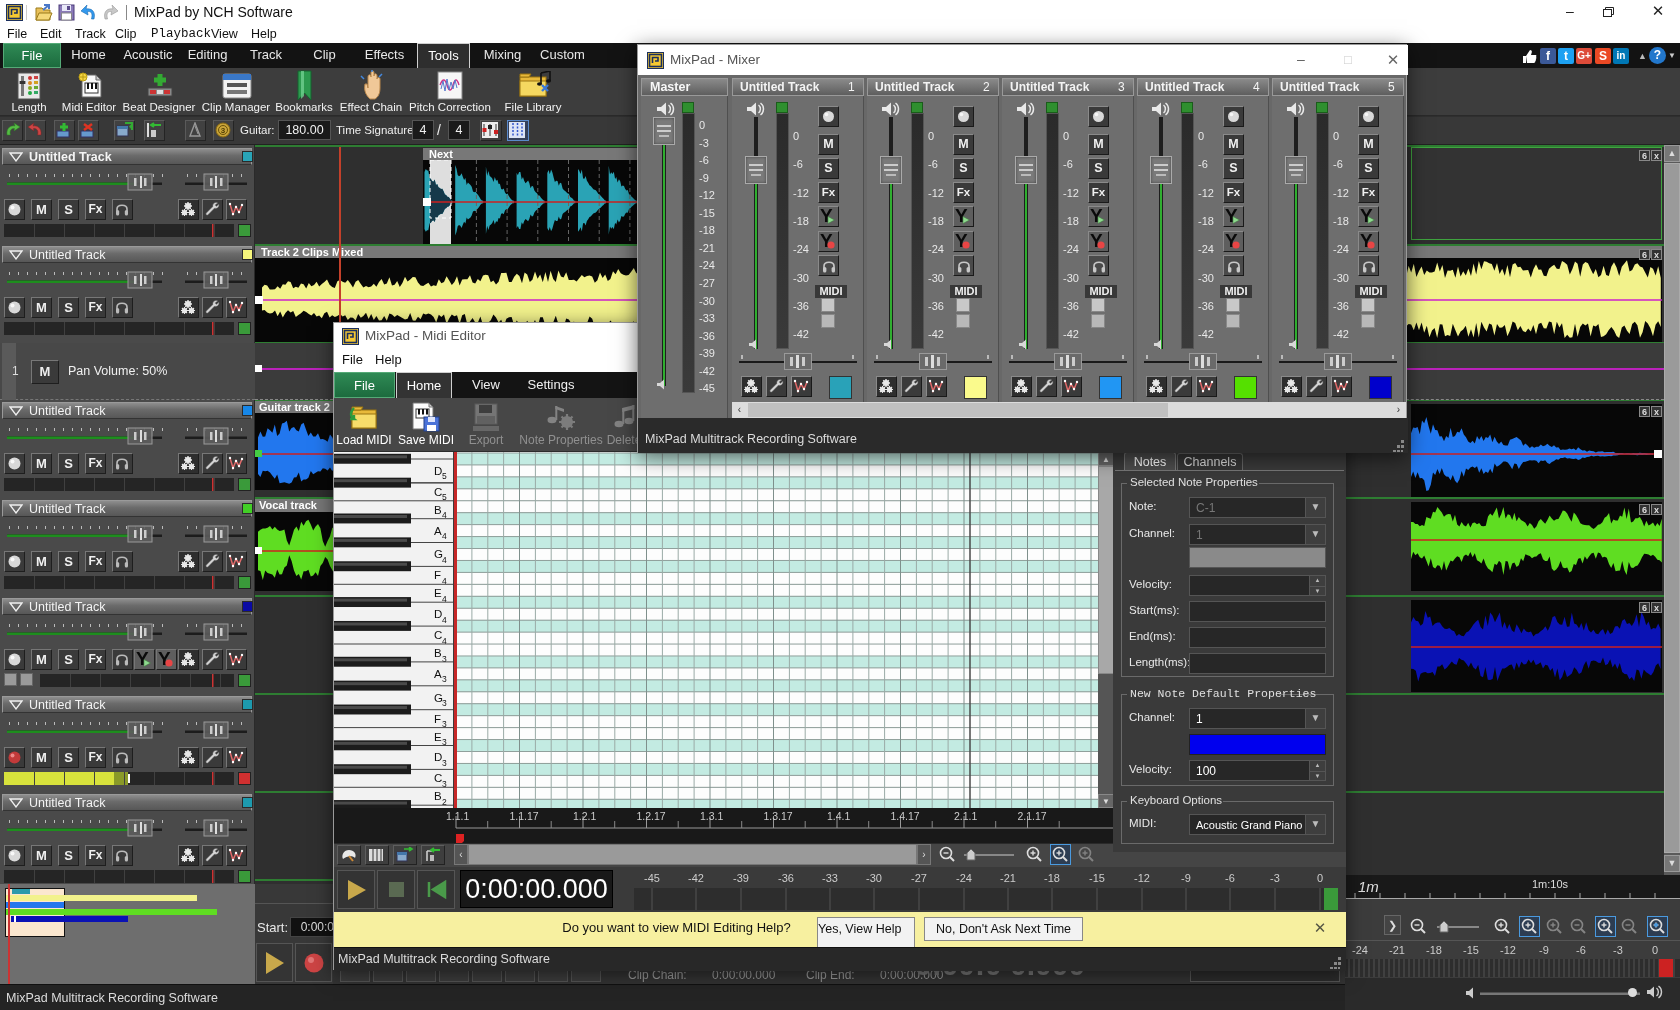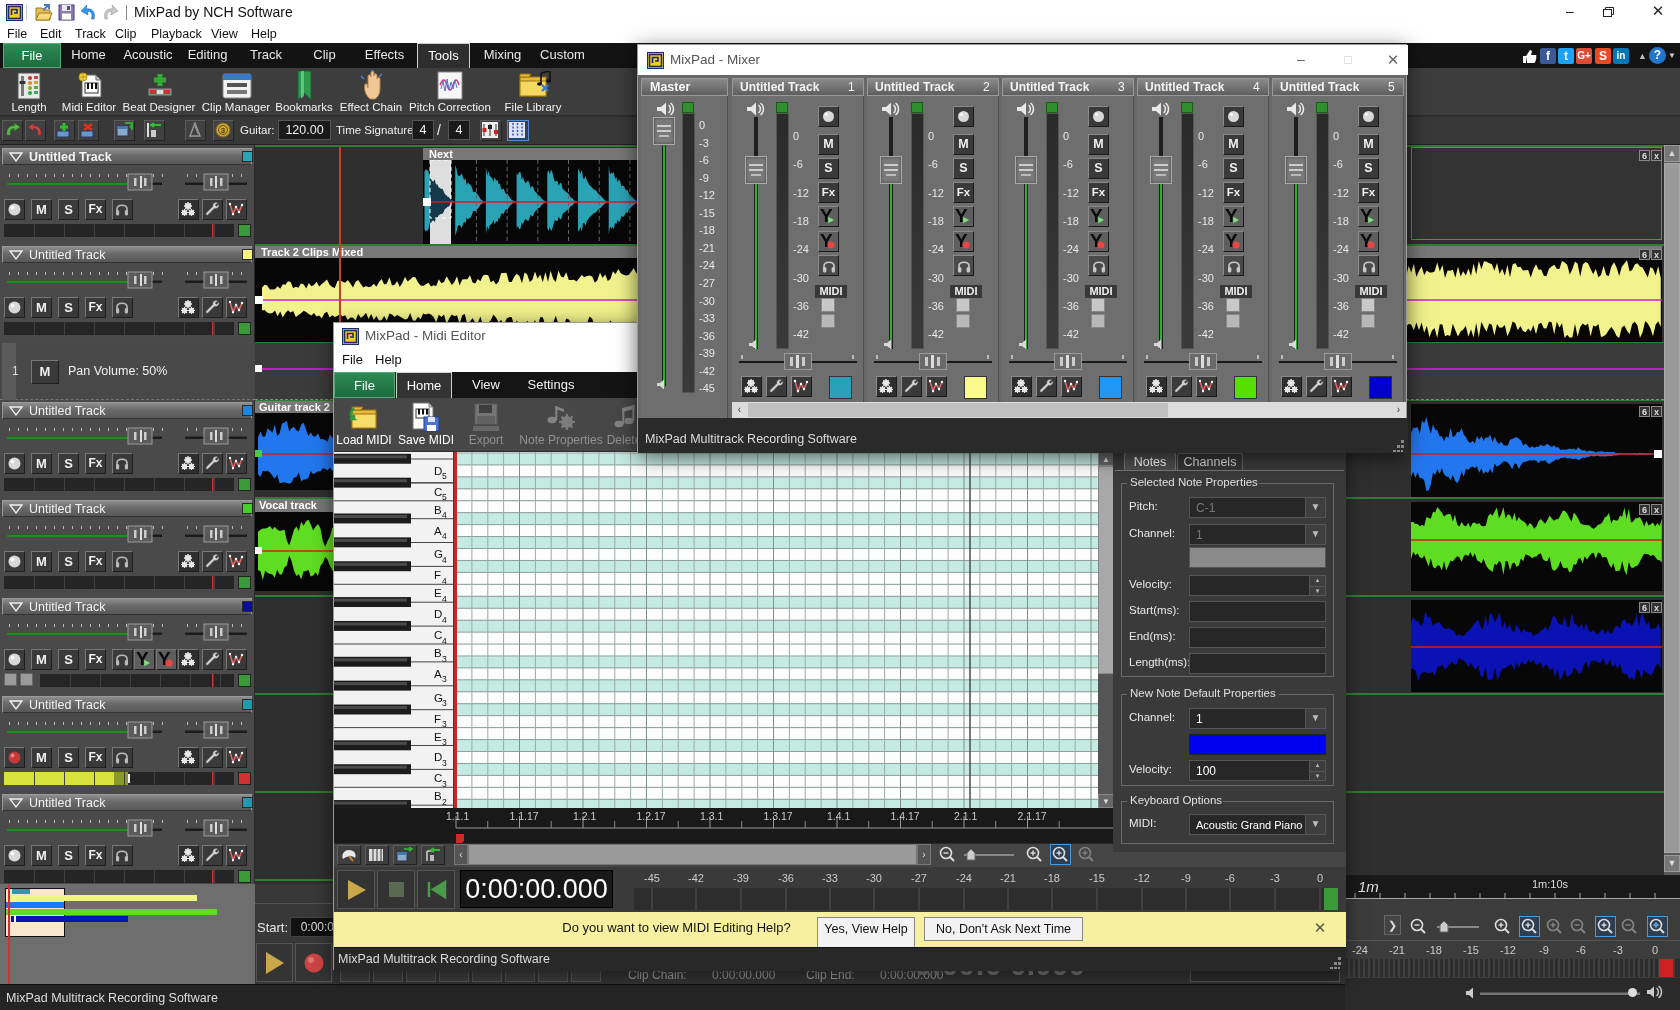--- a/index.html
+++ b/index.html
@@ -33,21 +33,21 @@
 <svg style="position:absolute;left:1601px;top:6px;" width="13" height="12" viewBox="0 0 13 12">
     <rect x="2.5" y="3.5" width="8" height="7" fill="none" stroke="#222"></rect>
     <path d="M4.5 3.5 L4.5 1.5 L12.5 1.5 L12.5 8.5 L10.5 8.5" fill="none" stroke="#222"></path>
   </svg>
 <div style="position:absolute;left:1636px;top:0px;width:44px;height:24px;color:#222;font-size:15px;text-align:center;line-height:22px;">✕</div>
 <div style="position:absolute;left:0px;top:27px;width:1680px;height:16px;background:#fff;"></div>
 <div style="position:absolute;left:7px;top:27px;width:60px;height:16px;color:#111;font-size:12.5px;white-space:nowrap;">File</div>
 <div style="position:absolute;left:40px;top:27px;width:60px;height:16px;color:#111;font-size:12.5px;white-space:nowrap;">Edit</div>
 <div style="position:absolute;left:75px;top:27px;width:60px;height:16px;color:#111;font-size:12.5px;white-space:nowrap;">Track</div>
 <div style="position:absolute;left:115px;top:27px;width:60px;height:16px;color:#111;font-size:12.5px;white-space:nowrap;">Clip</div>
-<div style="position:absolute;left:151px;top:27px;width:60px;height:16px;color:#111;font-size:12.5px;white-space:nowrap;">Playback</div>
+<div style="position:absolute;left:151px;top:27px;width:60px;height:16px;color:#111;font-size:12.5px;white-space:nowrap;font-family:Liberation Mono, monospace;">Playback</div>
 <div style="position:absolute;left:211px;top:27px;width:60px;height:16px;color:#111;font-size:12.5px;white-space:nowrap;">View</div>
 <div style="position:absolute;left:251px;top:27px;width:60px;height:16px;color:#111;font-size:12.5px;white-space:nowrap;">Help</div>
 <div style="position:absolute;left:0px;top:43px;width:1680px;height:25px;background:#131313;"></div>
 <div style="position:absolute;left:3px;top:43px;width:58px;height:25px;background:linear-gradient(#2f8a55,#1c6b3e);color:#fff;border:1px solid #55aa77;font-size:13px;text-align:center;line-height:24px;">File</div>
 <div style="position:absolute;left:61px;top:43px;width:55px;height:25px;color:#e8e8e8;font-size:13px;text-align:center;line-height:24px;">Home</div>
 <div style="position:absolute;left:116px;top:43px;width:64px;height:25px;color:#e8e8e8;font-size:13px;text-align:center;line-height:24px;">Acoustic</div>
 <div style="position:absolute;left:180px;top:43px;width:55px;height:25px;color:#e8e8e8;font-size:13px;text-align:center;line-height:24px;">Editing</div>
 <div style="position:absolute;left:235px;top:43px;width:62px;height:25px;color:#e8e8e8;font-size:13px;text-align:center;line-height:24px;">Track</div>
 <div style="position:absolute;left:297px;top:43px;width:55px;height:25px;color:#e8e8e8;font-size:13px;text-align:center;line-height:24px;">Clip</div>
 <div style="position:absolute;left:352px;top:43px;width:65px;height:25px;color:#e8e8e8;font-size:13px;text-align:center;line-height:24px;">Effects</div>
@@ -169,21 +169,21 @@
     <path d="M8 1 L13 14 L3 14 Z" fill="none" stroke="#999" stroke-width="1.4"></path>
     <path d="M8 4 L11 12" stroke="#999"></path>
   </svg>
 <div style="position:absolute;left:213px;top:120px;width:21px;height:21px;background:#414141;border:1px solid #5a5a5a;border-bottom-color:#242424;border-right-color:#242424;"></div>
 <svg style="position:absolute;left:215px;top:122px;" width="17" height="17" viewBox="0 0 17 17">
     <circle cx="8" cy="8" r="7" fill="#caa53a" stroke="#8a6a10"></circle>
     <circle cx="8" cy="8" r="4.5" fill="none" stroke="#6a5208"></circle>
     <text x="8" y="11" font-size="8" text-anchor="middle" fill="#503e05" font-weight="bold">3</text>
   </svg>
 <div style="position:absolute;left:240px;top:124px;width:38px;height:15px;color:#eee;font-size:11.5px;white-space:nowrap;">Guitar:</div>
-<div style="position:absolute;left:278px;top:120px;width:53px;height:20px;background:#1a1a1a;border:1px solid #555;color:#f0f0f0;font-size:12.5px;text-align:center;line-height:19px;">120.00</div>
+<div style="position:absolute;left:278px;top:120px;width:53px;height:20px;background:#1a1a1a;border:1px solid #555;color:#f0f0f0;font-size:12.5px;text-align:center;line-height:19px;">180.00</div>
 <div style="position:absolute;left:336px;top:124px;width:74px;height:15px;color:#eee;font-size:11.5px;white-space:nowrap;">Time Signature:</div>
 <div style="position:absolute;left:412px;top:120px;width:22px;height:20px;background:#1a1a1a;border:1px solid #555;color:#f0f0f0;font-size:12.5px;text-align:center;line-height:19px;">4</div>
 <div style="position:absolute;left:437px;top:122px;width:10px;height:16px;color:#eee;font-size:14px;">/</div>
 <div style="position:absolute;left:448px;top:120px;width:22px;height:20px;background:#1a1a1a;border:1px solid #555;color:#f0f0f0;font-size:12.5px;text-align:center;line-height:19px;">4</div>
 <div style="position:absolute;left:480px;top:120px;width:22px;height:21px;background:#414141;border:1px solid #5a5a5a;border-bottom-color:#242424;border-right-color:#242424;"></div>
 <svg style="position:absolute;left:482px;top:122px;" width="17" height="17" viewBox="0 0 17 17">
     <rect x="0" y="0" width="16" height="16" fill="#eee"></rect>
     <path d="M2 2 L2 14 M8 2 L8 14 M14 2 L14 14" stroke="#333"></path>
     <rect x="0.5" y="6" width="4" height="4" fill="#cc2222"></rect>
     <rect x="6" y="3" width="4" height="4" fill="#222"></rect>
@@ -1627,60 +1627,60 @@
       <line x1="763" y1="19" x2="763" y2="41" stroke="#555"></line>
       <line x1="808" y1="19" x2="808" y2="41" stroke="#555"></line>
       <line x1="852" y1="19" x2="852" y2="41" stroke="#555"></line>
       <line x1="896" y1="19" x2="896" y2="41" stroke="#555"></line>
       <line x1="941" y1="19" x2="941" y2="41" stroke="#555"></line>
       <line x1="986" y1="19" x2="986" y2="41" stroke="#555"></line>
       <rect x="990" y="19" width="14" height="22" fill="#3a9a3a"></rect>
     </svg>
     <div style="position:absolute;left:0px;top:589px;width:1012px;height:35px;background:#f7f0a0;"></div>
     <div style="position:absolute;left:160px;top:597px;width:365px;height:18px;color:#111;font-size:13px;text-align:center;white-space:nowrap;">Do you want to view MIDI Editing Help?</div>
-    <div style="position:absolute;left:483px;top:594px;width:98px;height:32px;background:#f2f2f2;border:1px solid #888;color:#111;font-size:12.5px;text-align:center;line-height:22px;white-space:nowrap;">Yes, View Help</div>
+    <div style="position:absolute;left:483px;top:594px;width:98px;height:32px;background:#f2f2f2;border:1px solid #888;color:#111;font-size:12.5px;line-height:22px;white-space:nowrap;">Yes, View Help</div>
     <div style="position:absolute;left:590px;top:594px;width:159px;height:24px;background:#f2f2f2;border:1px solid #888;color:#111;font-size:12.5px;text-align:center;line-height:22px;white-space:nowrap;">No, Don't Ask Next Time</div>
     <div style="position:absolute;left:976px;top:595px;width:20px;height:20px;color:#554;font-size:15px;text-align:center;line-height:20px;">✕</div>
     <div style="position:absolute;left:0px;top:624px;width:1012px;height:24px;background:#282828;border-top:1px solid #111;"></div>
     <div style="position:absolute;left:4px;top:629px;width:400px;height:15px;color:#dcdcdc;font-size:12.5px;">MixPad Multitrack Recording Software</div>
     <svg style="position:absolute;left:996px;top:634px;" width="12" height="12" viewBox="0 0 12 12">
       <g fill="#888">
         <rect x="8" y="0" width="3" height="3"></rect>
         <rect x="8" y="5" width="3" height="3"></rect>
         <rect x="8" y="10" width="2" height="2"></rect>
         <rect x="4" y="5" width="3" height="3"></rect>
         <rect x="4" y="10" width="3" height="2"></rect>
         <rect x="0" y="10" width="3" height="2"></rect>
       </g>
     </svg>
     <div style="position:absolute;left:779px;top:121px;width:233px;height:408px;background:#3a3a3a;"></div>
     <div style="position:absolute;left:790px;top:129px;width:52px;height:19px;background:#4d4d4d;border:1px solid #777;border-bottom:none;color:#fff;font-size:12.5px;text-align:center;line-height:18px;border-radius:3px 3px 0 0;">Notes</div>
     <div style="position:absolute;left:843px;top:130px;width:66px;height:18px;background:#353535;border:1px solid #666;border-bottom:none;color:#ddd;font-size:12.5px;text-align:center;line-height:17px;border-radius:3px 3px 0 0;white-space:nowrap;">Channels</div>
     <div style="position:absolute;left:781px;top:147px;width:229px;height:1px;background:#777;"></div>
     <div style="position:absolute;left:787px;top:160px;width:213px;height:194px;border:1px solid #6a6a6a;"></div>
     <div style="position:absolute;left:793px;top:153px;width:132px;height:14px;background:#3a3a3a;color:#e0e0e0;font-size:11.5px;padding:0 3px;white-space:nowrap;">Selected Note Properties</div>
-    <div style="position:absolute;left:795px;top:177px;width:72px;height:14px;color:#e8e8e8;font-size:11.5px;white-space:nowrap;">Pitch:</div>
+    <div style="position:absolute;left:795px;top:177px;width:72px;height:14px;color:#e8e8e8;font-size:11.5px;white-space:nowrap;">Note:</div>
     <div style="position:absolute;left:855px;top:174px;width:137px;height:21px;background:#272727;border:1px solid #555;color:#777;font-size:12px;line-height:20px;padding-left:6px;">C-1</div>
     <div style="position:absolute;left:971px;top:175px;width:20px;height:19px;background:#3e3e3e;border-left:1px solid #555;color:#bbb;font-size:10px;text-align:center;line-height:18px;">▼</div>
     <div style="position:absolute;left:795px;top:204px;width:72px;height:14px;color:#e8e8e8;font-size:11.5px;white-space:nowrap;">Channel:</div>
     <div style="position:absolute;left:855px;top:201px;width:137px;height:21px;background:#272727;border:1px solid #555;color:#777;font-size:12px;line-height:20px;padding-left:6px;">1</div>
     <div style="position:absolute;left:971px;top:202px;width:20px;height:19px;background:#3e3e3e;border-left:1px solid #555;color:#bbb;font-size:10px;text-align:center;line-height:18px;">▼</div>
     <div style="position:absolute;left:855px;top:224px;width:137px;height:21px;background:#8a8a8a;border:1px solid #555;"></div>
     <div style="position:absolute;left:795px;top:255px;width:72px;height:14px;color:#e8e8e8;font-size:11.5px;white-space:nowrap;">Velocity:</div>
     <div style="position:absolute;left:855px;top:252px;width:137px;height:21px;background:#272727;border:1px solid #555;color:#777;font-size:12px;line-height:20px;padding-left:6px;"></div>
     <div style="position:absolute;left:975px;top:253px;width:16px;height:10px;background:#3e3e3e;border-left:1px solid #555;color:#bbb;font-size:6px;text-align:center;line-height:9px;">▲</div>
     <div style="position:absolute;left:975px;top:263px;width:16px;height:9px;background:#3e3e3e;border-left:1px solid #555;border-top:1px solid #555;color:#bbb;font-size:6px;text-align:center;line-height:8px;">▼</div>
     <div style="position:absolute;left:795px;top:281px;width:72px;height:14px;color:#e8e8e8;font-size:11.5px;white-space:nowrap;">Start(ms):</div>
     <div style="position:absolute;left:855px;top:278px;width:137px;height:21px;background:#272727;border:1px solid #555;color:#777;font-size:12px;line-height:20px;padding-left:6px;"></div>
     <div style="position:absolute;left:795px;top:307px;width:72px;height:14px;color:#e8e8e8;font-size:11.5px;white-space:nowrap;">End(ms):</div>
     <div style="position:absolute;left:855px;top:304px;width:137px;height:21px;background:#272727;border:1px solid #555;color:#777;font-size:12px;line-height:20px;padding-left:6px;"></div>
     <div style="position:absolute;left:795px;top:333px;width:72px;height:14px;color:#e8e8e8;font-size:11.5px;white-space:nowrap;">Length(ms):</div>
     <div style="position:absolute;left:855px;top:330px;width:137px;height:21px;background:#272727;border:1px solid #555;color:#777;font-size:12px;line-height:20px;padding-left:6px;"></div>
     <div style="position:absolute;left:787px;top:371px;width:213px;height:92px;border:1px solid #6a6a6a;"></div>
-    <div style="position:absolute;left:793px;top:364px;width:152px;height:14px;background:#3a3a3a;color:#e0e0e0;font-size:11.5px;padding:0 3px;white-space:nowrap;">New Note Default Properties</div>
+    <div style="position:absolute;left:793px;top:364px;width:152px;height:14px;background:#3a3a3a;color:#e0e0e0;font-size:11.5px;padding:0 3px;white-space:nowrap;font-family:Liberation Mono, monospace;">New Note Default Properties</div>
     <div style="position:absolute;left:795px;top:388px;width:72px;height:14px;color:#e8e8e8;font-size:11.5px;white-space:nowrap;">Channel:</div>
     <div style="position:absolute;left:855px;top:385px;width:137px;height:21px;background:#272727;border:1px solid #555;color:#fff;font-size:12px;line-height:20px;padding-left:6px;">1</div>
     <div style="position:absolute;left:971px;top:386px;width:20px;height:19px;background:#3e3e3e;border-left:1px solid #555;color:#bbb;font-size:10px;text-align:center;line-height:18px;">▼</div>
     <div style="position:absolute;left:855px;top:411px;width:137px;height:21px;background:#0000ee;border:1px solid #222;"></div>
     <div style="position:absolute;left:795px;top:440px;width:72px;height:14px;color:#e8e8e8;font-size:11.5px;white-space:nowrap;">Velocity:</div>
     <div style="position:absolute;left:855px;top:437px;width:137px;height:21px;background:#272727;border:1px solid #555;color:#fff;font-size:12px;line-height:20px;padding-left:6px;">100</div>
     <div style="position:absolute;left:975px;top:438px;width:16px;height:10px;background:#3e3e3e;border-left:1px solid #555;color:#bbb;font-size:6px;text-align:center;line-height:9px;">▲</div>
     <div style="position:absolute;left:975px;top:448px;width:16px;height:9px;background:#3e3e3e;border-left:1px solid #555;border-top:1px solid #555;color:#bbb;font-size:6px;text-align:center;line-height:8px;">▼</div>
     <div style="position:absolute;left:787px;top:478px;width:213px;height:43px;border:1px solid #6a6a6a;"></div>
     <div style="position:absolute;left:793px;top:471px;width:96px;height:14px;background:#3a3a3a;color:#e0e0e0;font-size:11.5px;padding:0 3px;white-space:nowrap;">Keyboard Options</div>

